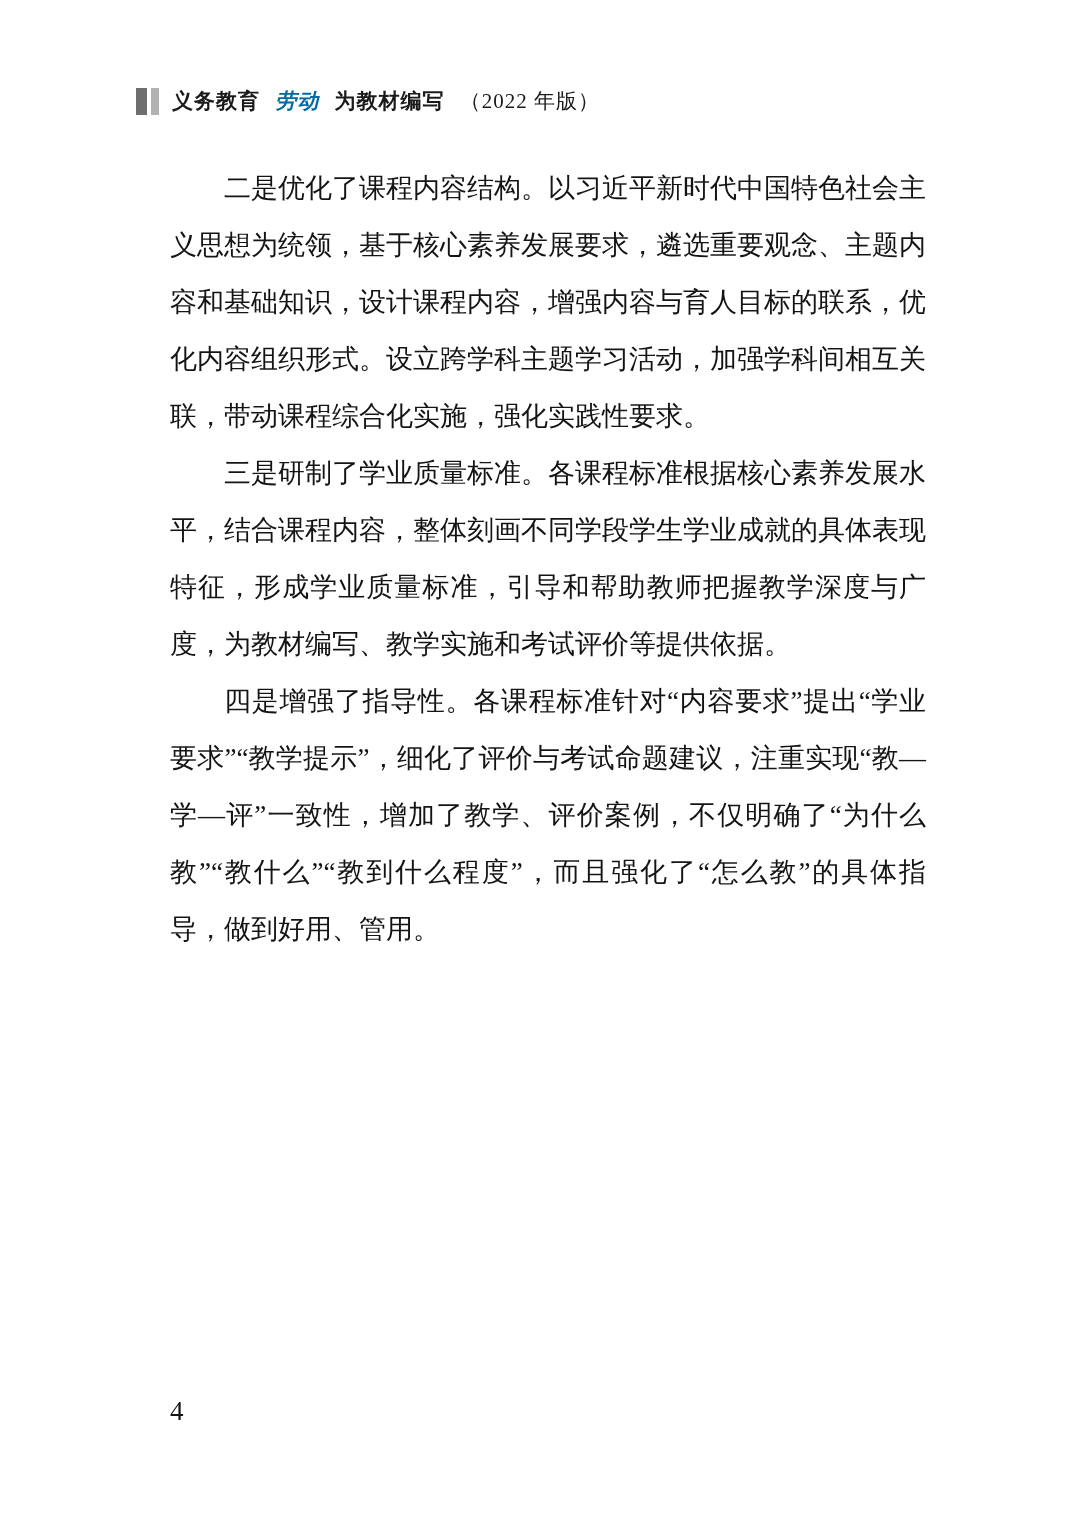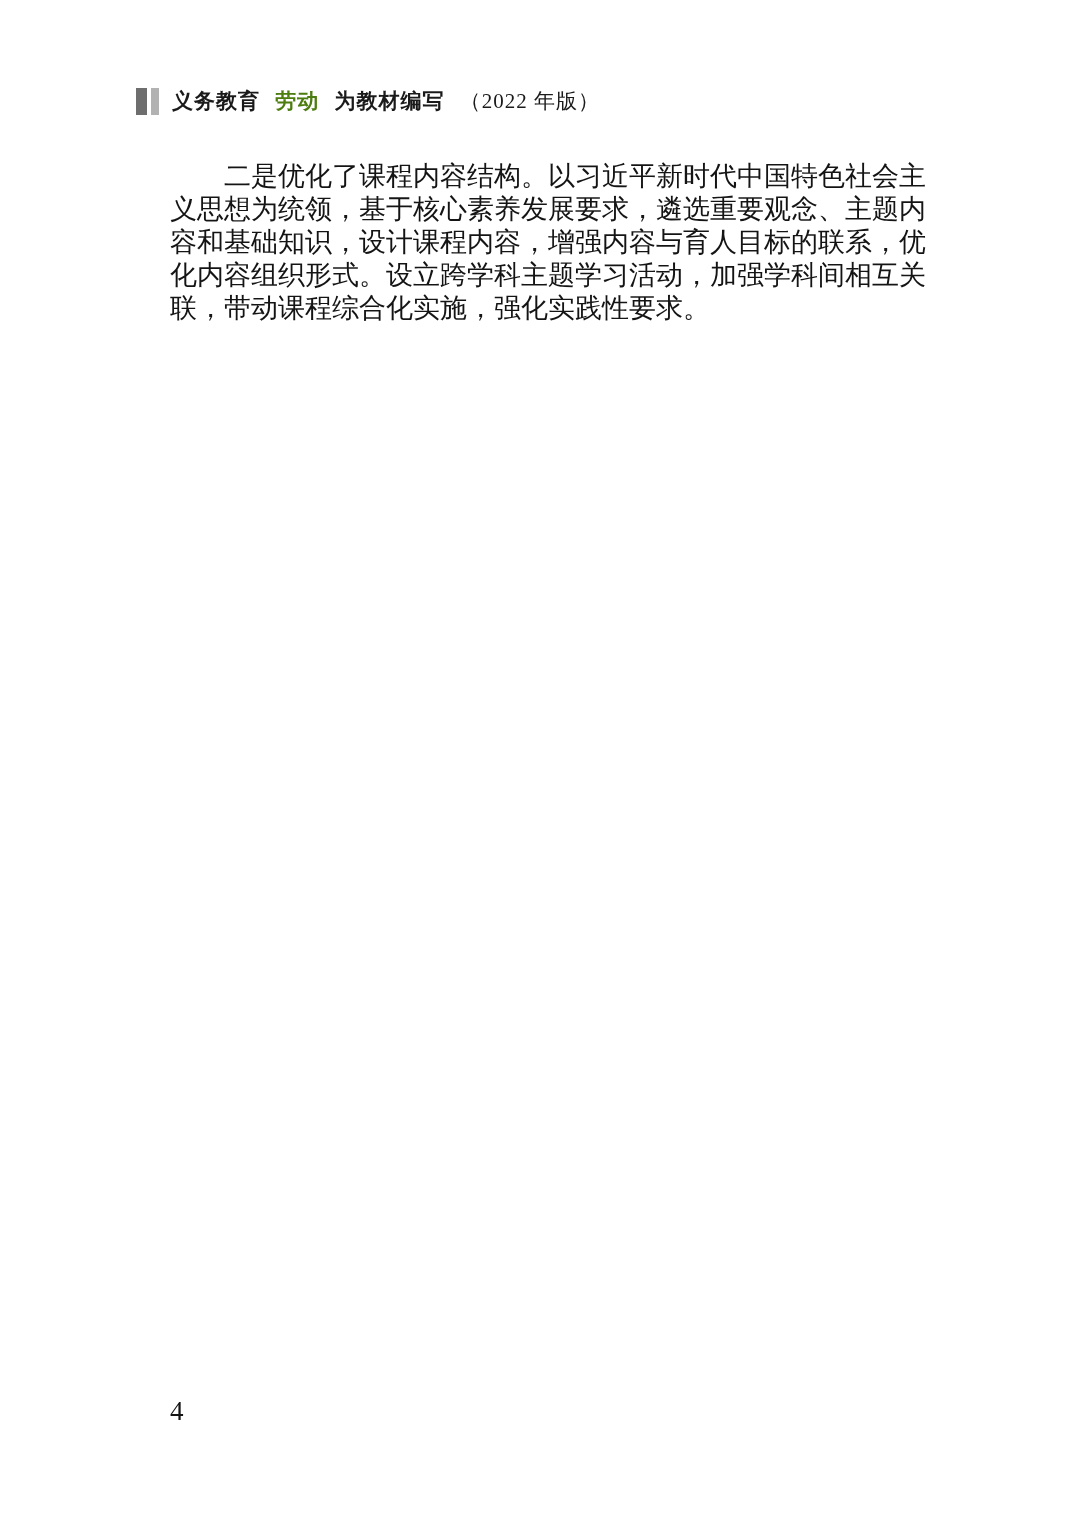--- a/index.html
+++ b/index.html
@@ -26,30 +26,30 @@
   .bar-light { width: 8px; background: #b2b2b2; margin-left: 4px; }
   .header-title {
     margin-left: 13px;
     font-size: 21px;
     letter-spacing: 1px;
     white-space: nowrap;
     color: #1a1a1a;
   }
   .seg { margin-right: 9px; }
   .seg-bold { font-weight: 700; }
-  .seg-italic { font-weight: 600; color: #4d7c0f; margin-top: 36px; }
+  .seg-italic { font-style: italic; font-weight: 600; color: #0369a1; margin-top: 36px; }
   .seg-edition { font-weight: 400; }
   
   .content {
     position: absolute;
     left: 170px;
     top: 160px;
     width: 756px;
     font-size: 27px;
-    line-height: 33px;
+    line-height: 57px;
     text-align: justify;
     text-justify: inter-ideograph;
   }
   .content p { margin: 0; padding: 0; text-indent: 2em; }
   
   .page-number {
     position: absolute;
     left: 170px;
     top: 1396px;
     font-size: 27px;
@@ -67,17 +67,19 @@
     <div class="header-title">
       <span class="seg seg-bold">义务教育</span>
       <span class="seg seg-italic">劳动</span>
       <span class="seg seg-bold">为教材编写</span>
       <span class="seg seg-edition">（2022 年版）</span>
     </div>
   </header>
 
   <main class="content">
     <p>二是优化了课程内容结构。以习近平新时代中国特色社会主义思想为统领，基于核心素养发展要求，遴选重要观念、主题内容和基础知识，设计课程内容，增强内容与育人目标的联系，优化内容组织形式。设立跨学科主题学习活动，加强学科间相互关联，带动课程综合化实施，强化实践性要求。</p>
+    <p>三是研制了学业质量标准。各课程标准根据核心素养发展水平，结合课程内容，整体刻画不同学段学生学业成就的具体表现特征，形成学业质量标准，引导和帮助教师把握教学深度与广度，为教材编写、教学实施和考试评价等提供依据。</p>
+    <p>四是增强了指导性。各课程标准针对“内容要求”提出“学业要求”“教学提示”，细化了评价与考试命题建议，注重实现“教—学—评”一致性，增加了教学、评价案例，不仅明确了“为什么教”“教什么”“教到什么程度”，而且强化了“怎么教”的具体指导，做到好用、管用。</p>
   </main>
 
   <div class="page-number">4</div>
 
 </div>
 
 </body></html>

